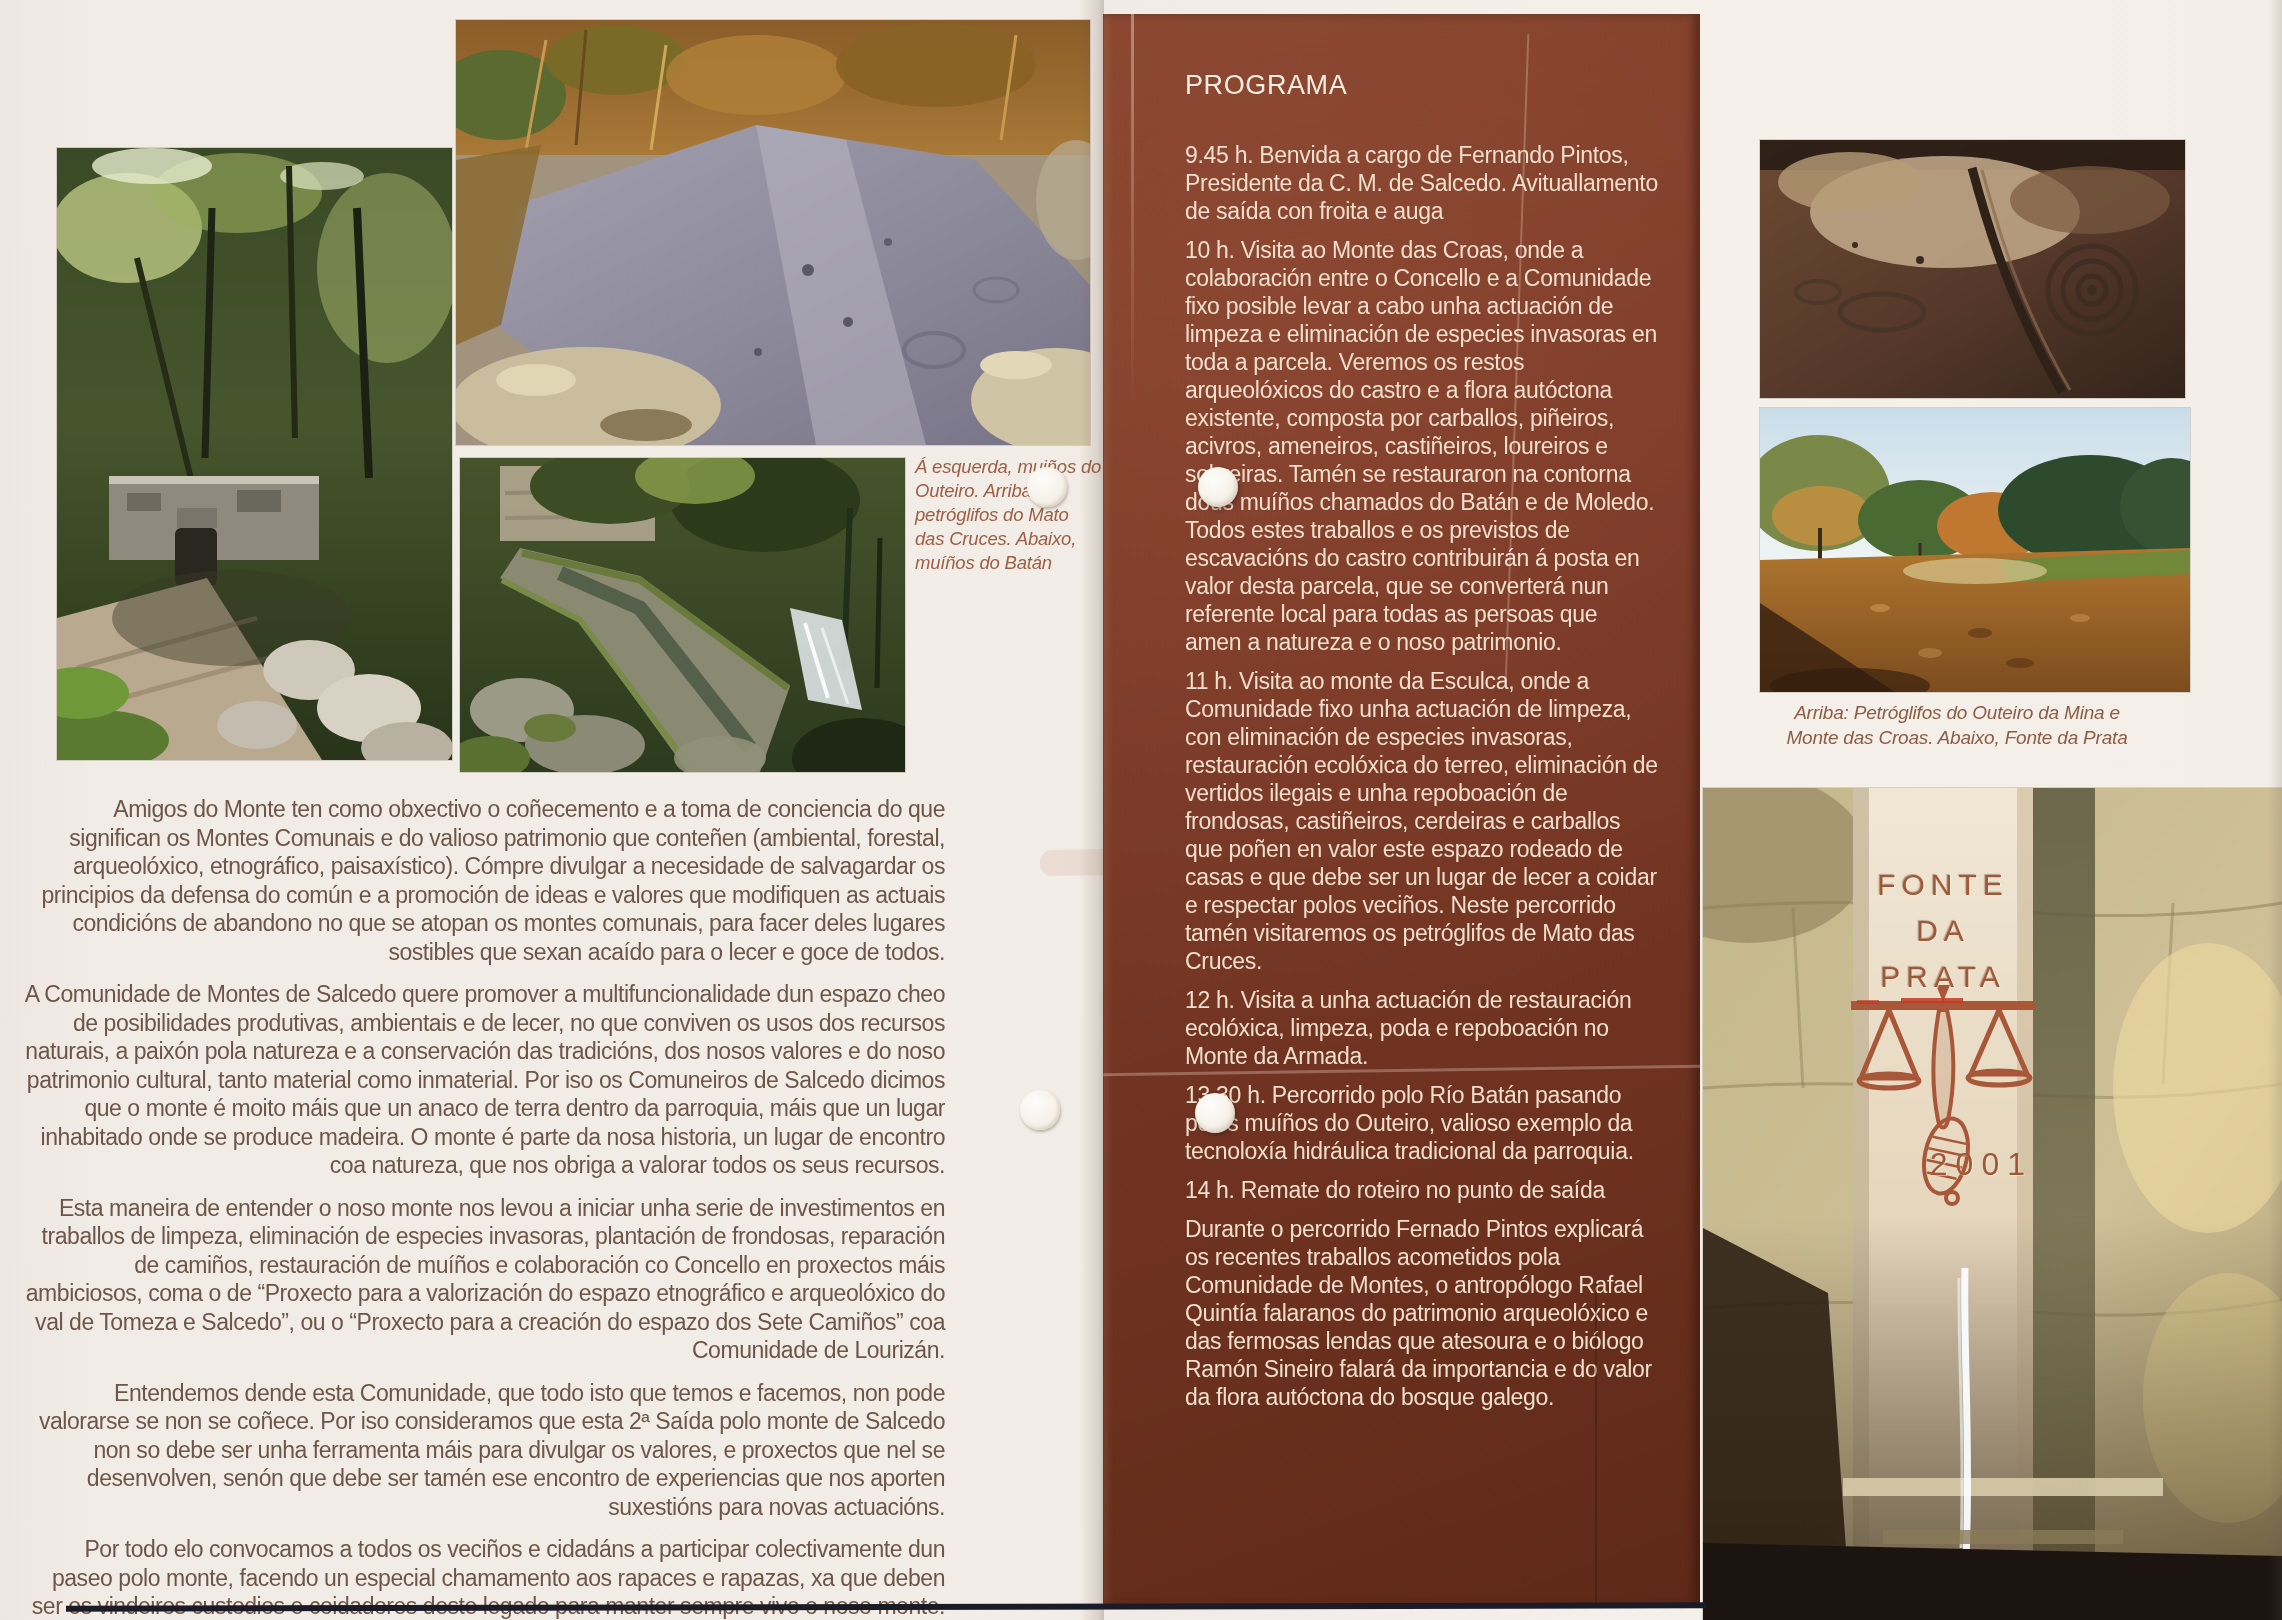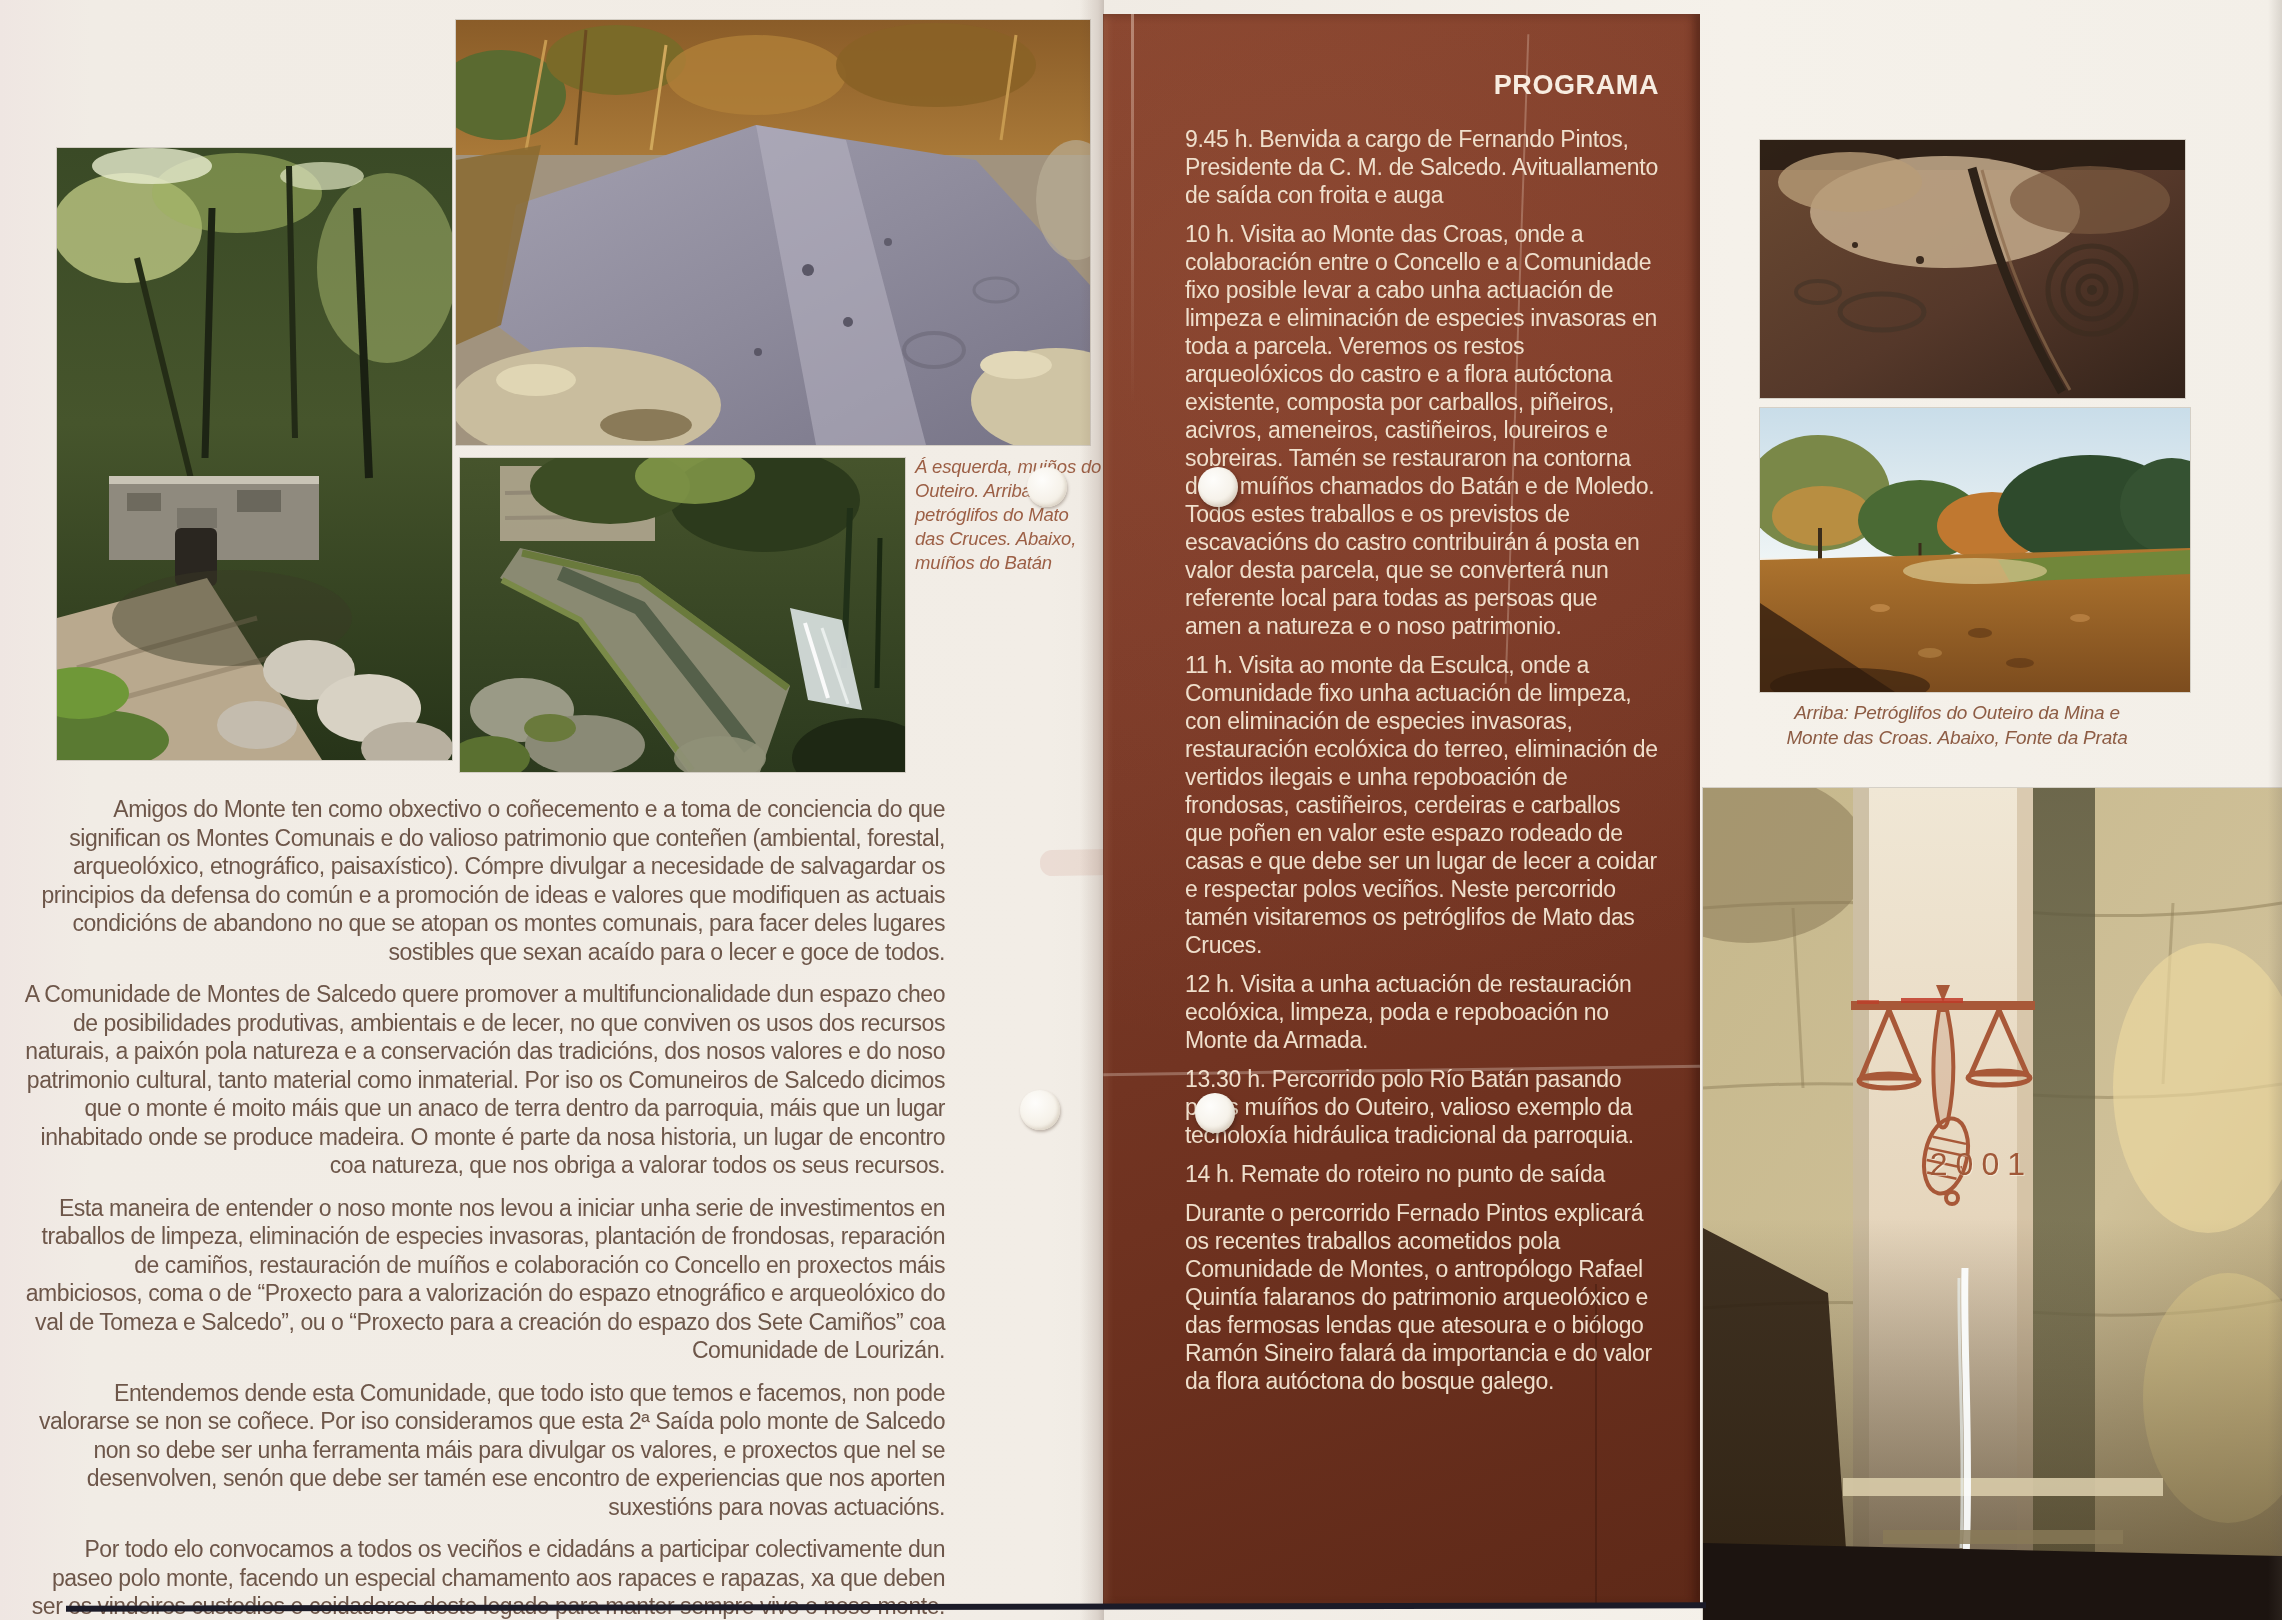--- a/index.html
+++ b/index.html
@@ -26,21 +26,21 @@
 
   
   #program-panel{
     left:1103px;top:14px;width:597px;height:1592px;overflow:hidden;
     background:
       radial-gradient(circle at 30% 18%,rgba(190,110,80,.18),rgba(0,0,0,0) 55%),
       linear-gradient(160deg,#85432d 0%,#7b3a28 35%,#6f3220 68%,#5e2918 100%);
     box-shadow:inset -6px 0 10px rgba(40,10,5,.45), inset 4px 0 8px rgba(255,220,190,.12);
   }
   #program-inner{position:absolute;left:82px;top:56px;width:474px;}
-  #program-title{font-size:27px;font-weight:bold;letter-spacing:.6px;color:#f7ece0;margin:0 0 24px 0;text-align:right;}
+  #program-title{font-size:27px;font-weight:normal;letter-spacing:.6px;color:#f7ece0;margin:0 0 40px 0;}
   .prog-item{font-size:23px;line-height:28px;letter-spacing:-0.3px;color:#efdfcc;margin:0 0 11px 0;}
   .indent-hole{text-indent:82px;}
 
   .crease{position:absolute;pointer-events:none;}
 
   
   #right-caption{
     left:1762px;top:700px;width:390px;
     font-style:italic;font-size:19px;line-height:25px;letter-spacing:-0.2px;
     color:#8d5c44;white-space:pre-line;text-align:center;
@@ -344,20 +344,23 @@
       <rect x="140" y="690" width="320" height="18" fill="#d8cba8" opacity=".9"></rect>
       <path d="M262,480 C260,560 268,660 263,770" fill="none" stroke="#fbfdfd" stroke-width="7" opacity=".95"></path>
       <path d="M256,490 C255,570 262,660 258,760" fill="none" stroke="#e8f0ee" stroke-width="3" opacity=".7"></path>
       <ellipse cx="262" cy="772" rx="22" ry="8" fill="#eef4f2" opacity=".85"></ellipse>
       <polygon points="0,755 579,768 579,832 0,832" fill="#1c1410"></polygon>
       <rect x="180" y="742" width="240" height="14" fill="#8a7a58" opacity=".8"></rect>
     </svg>
 
   </div>
 
+  <div class="abs" id="fonte-name">FONTE
+DA
+PRATA</div>
   <div class="abs" id="fonte-year">2001</div>
 
   <div class="hole on-paper" style="left:1027px;top:467px;width:40px;height:40px;"></div>
   <div class="hole" style="left:1198px;top:467px;width:40px;height:40px;"></div>
   <div class="hole on-paper" style="left:1020px;top:1090px;width:40px;height:40px;"></div>
   <div class="hole" style="left:1195px;top:1093px;width:40px;height:40px;"></div>
 
   <div class="abs" id="fold-shadow"></div>
   <div class="abs" id="bottom-line"></div>
   <div class="abs" id="right-edge"></div>

